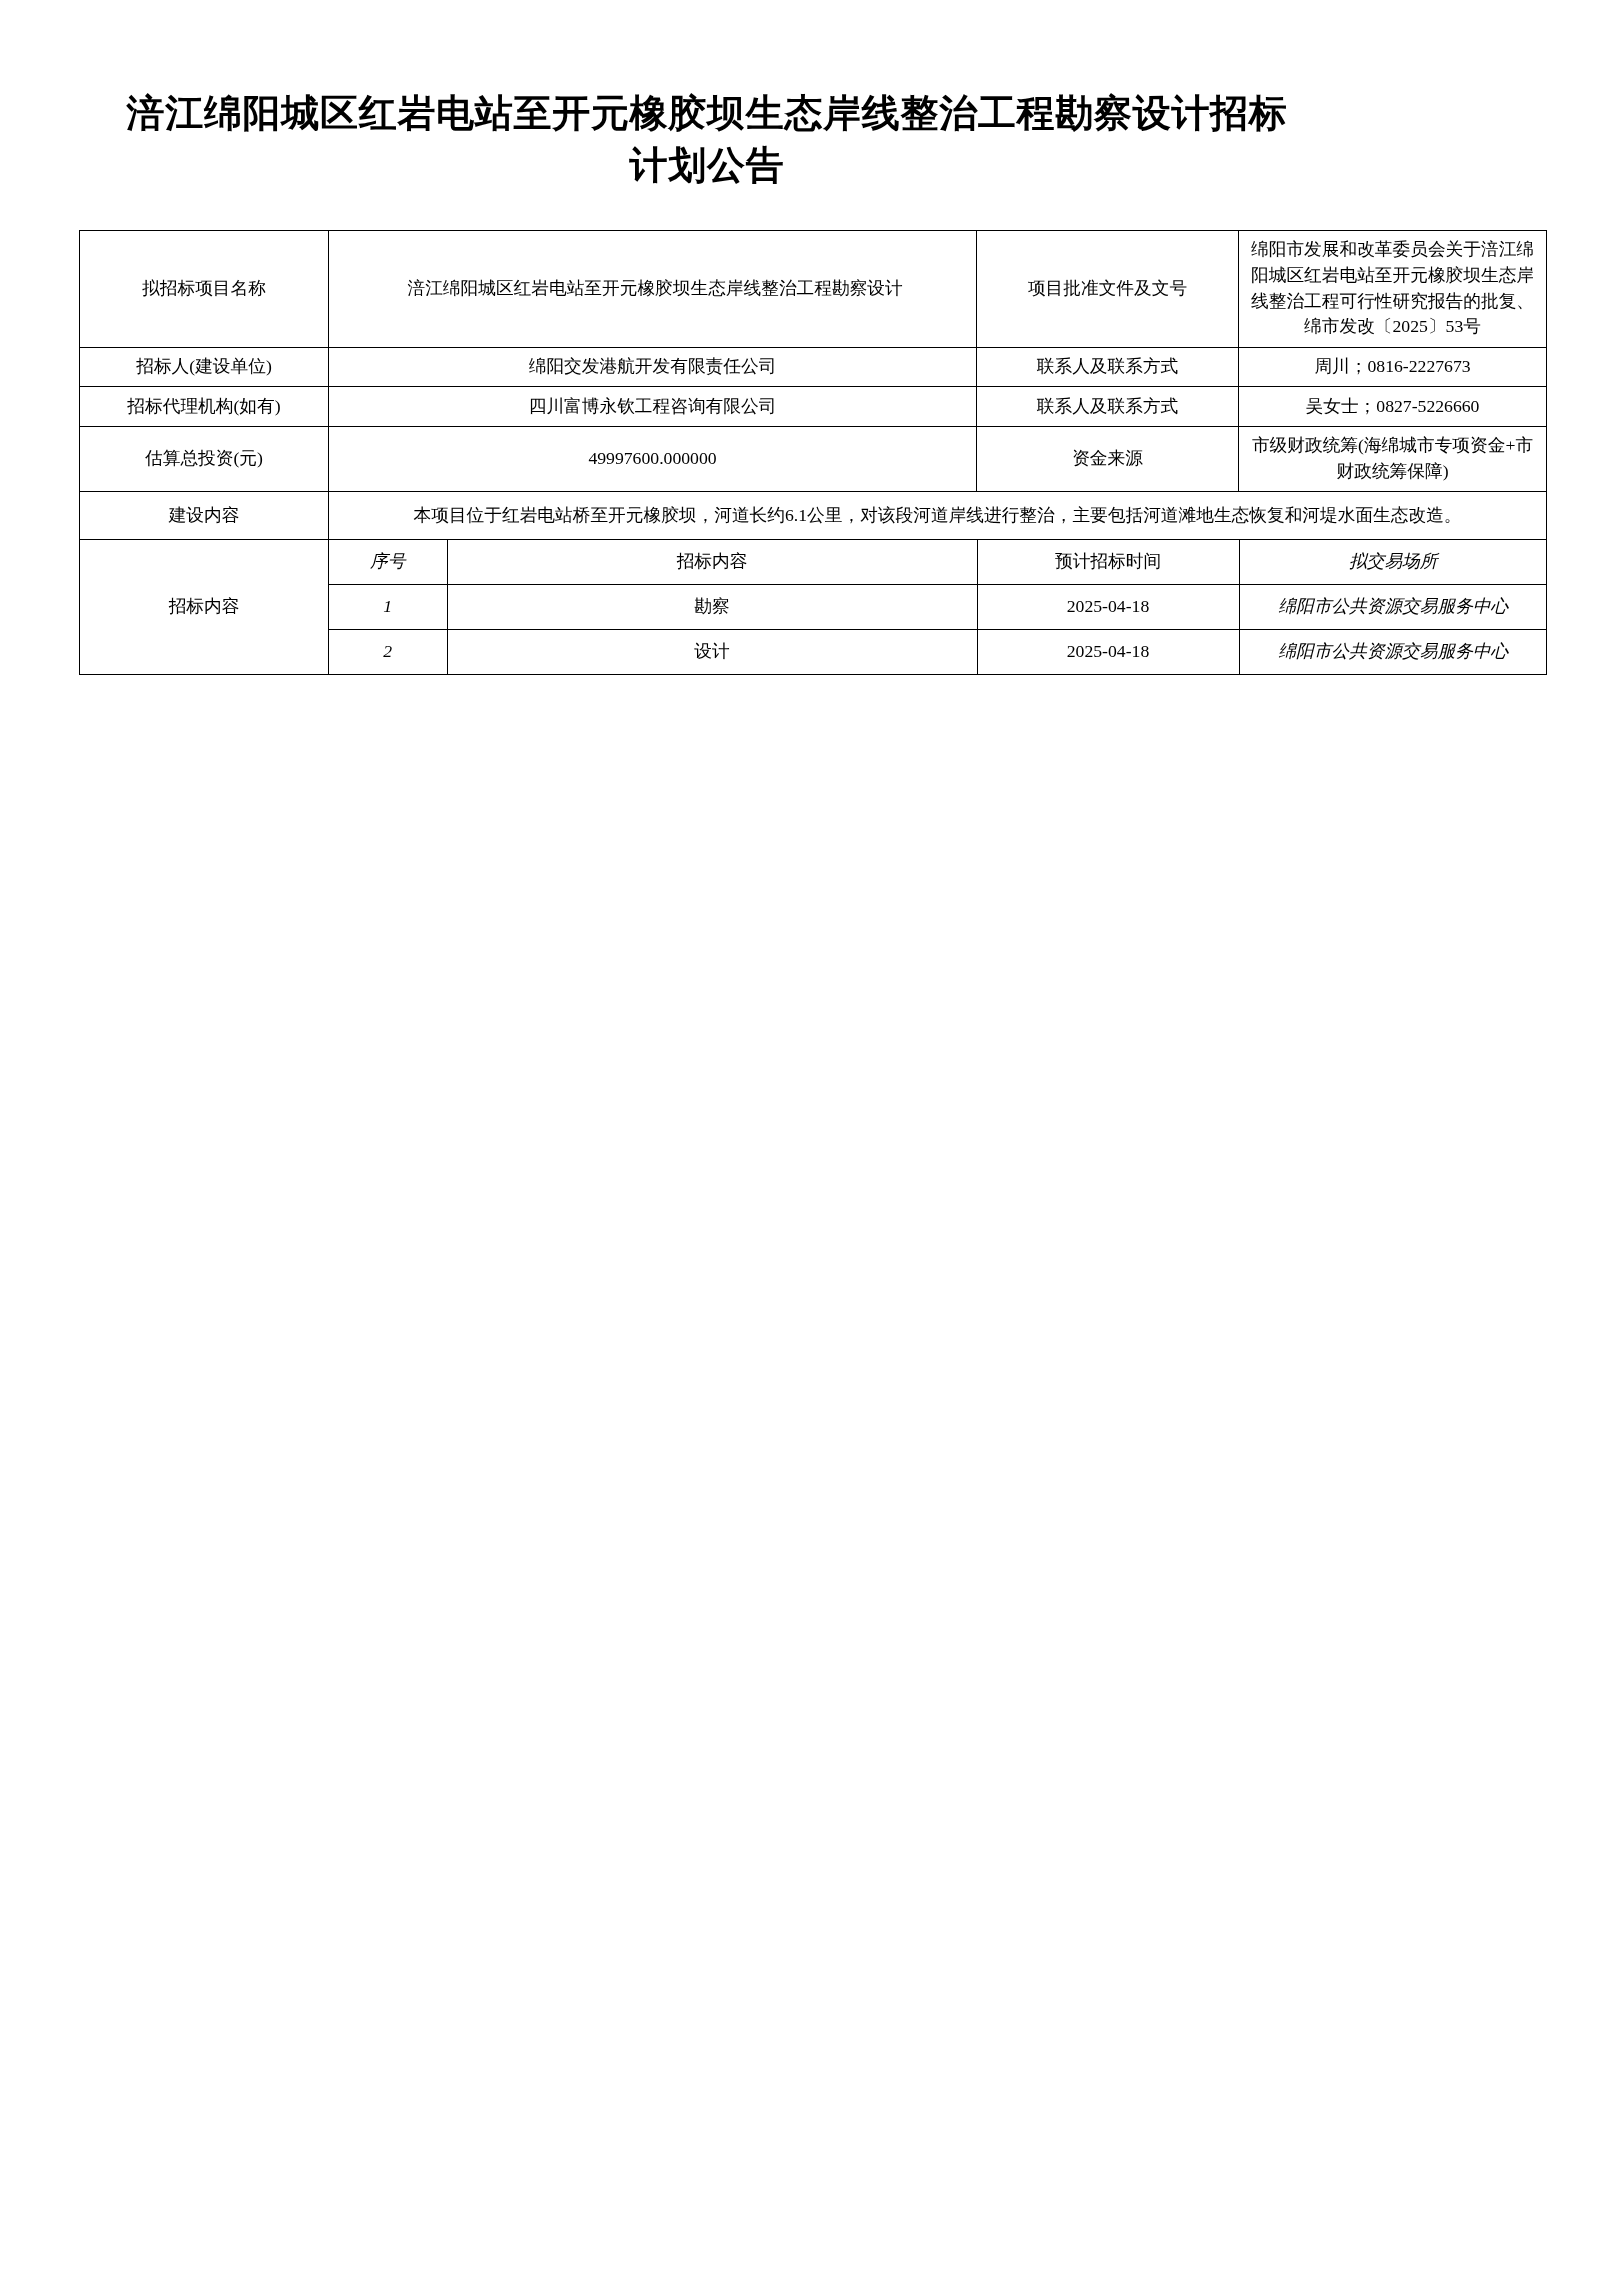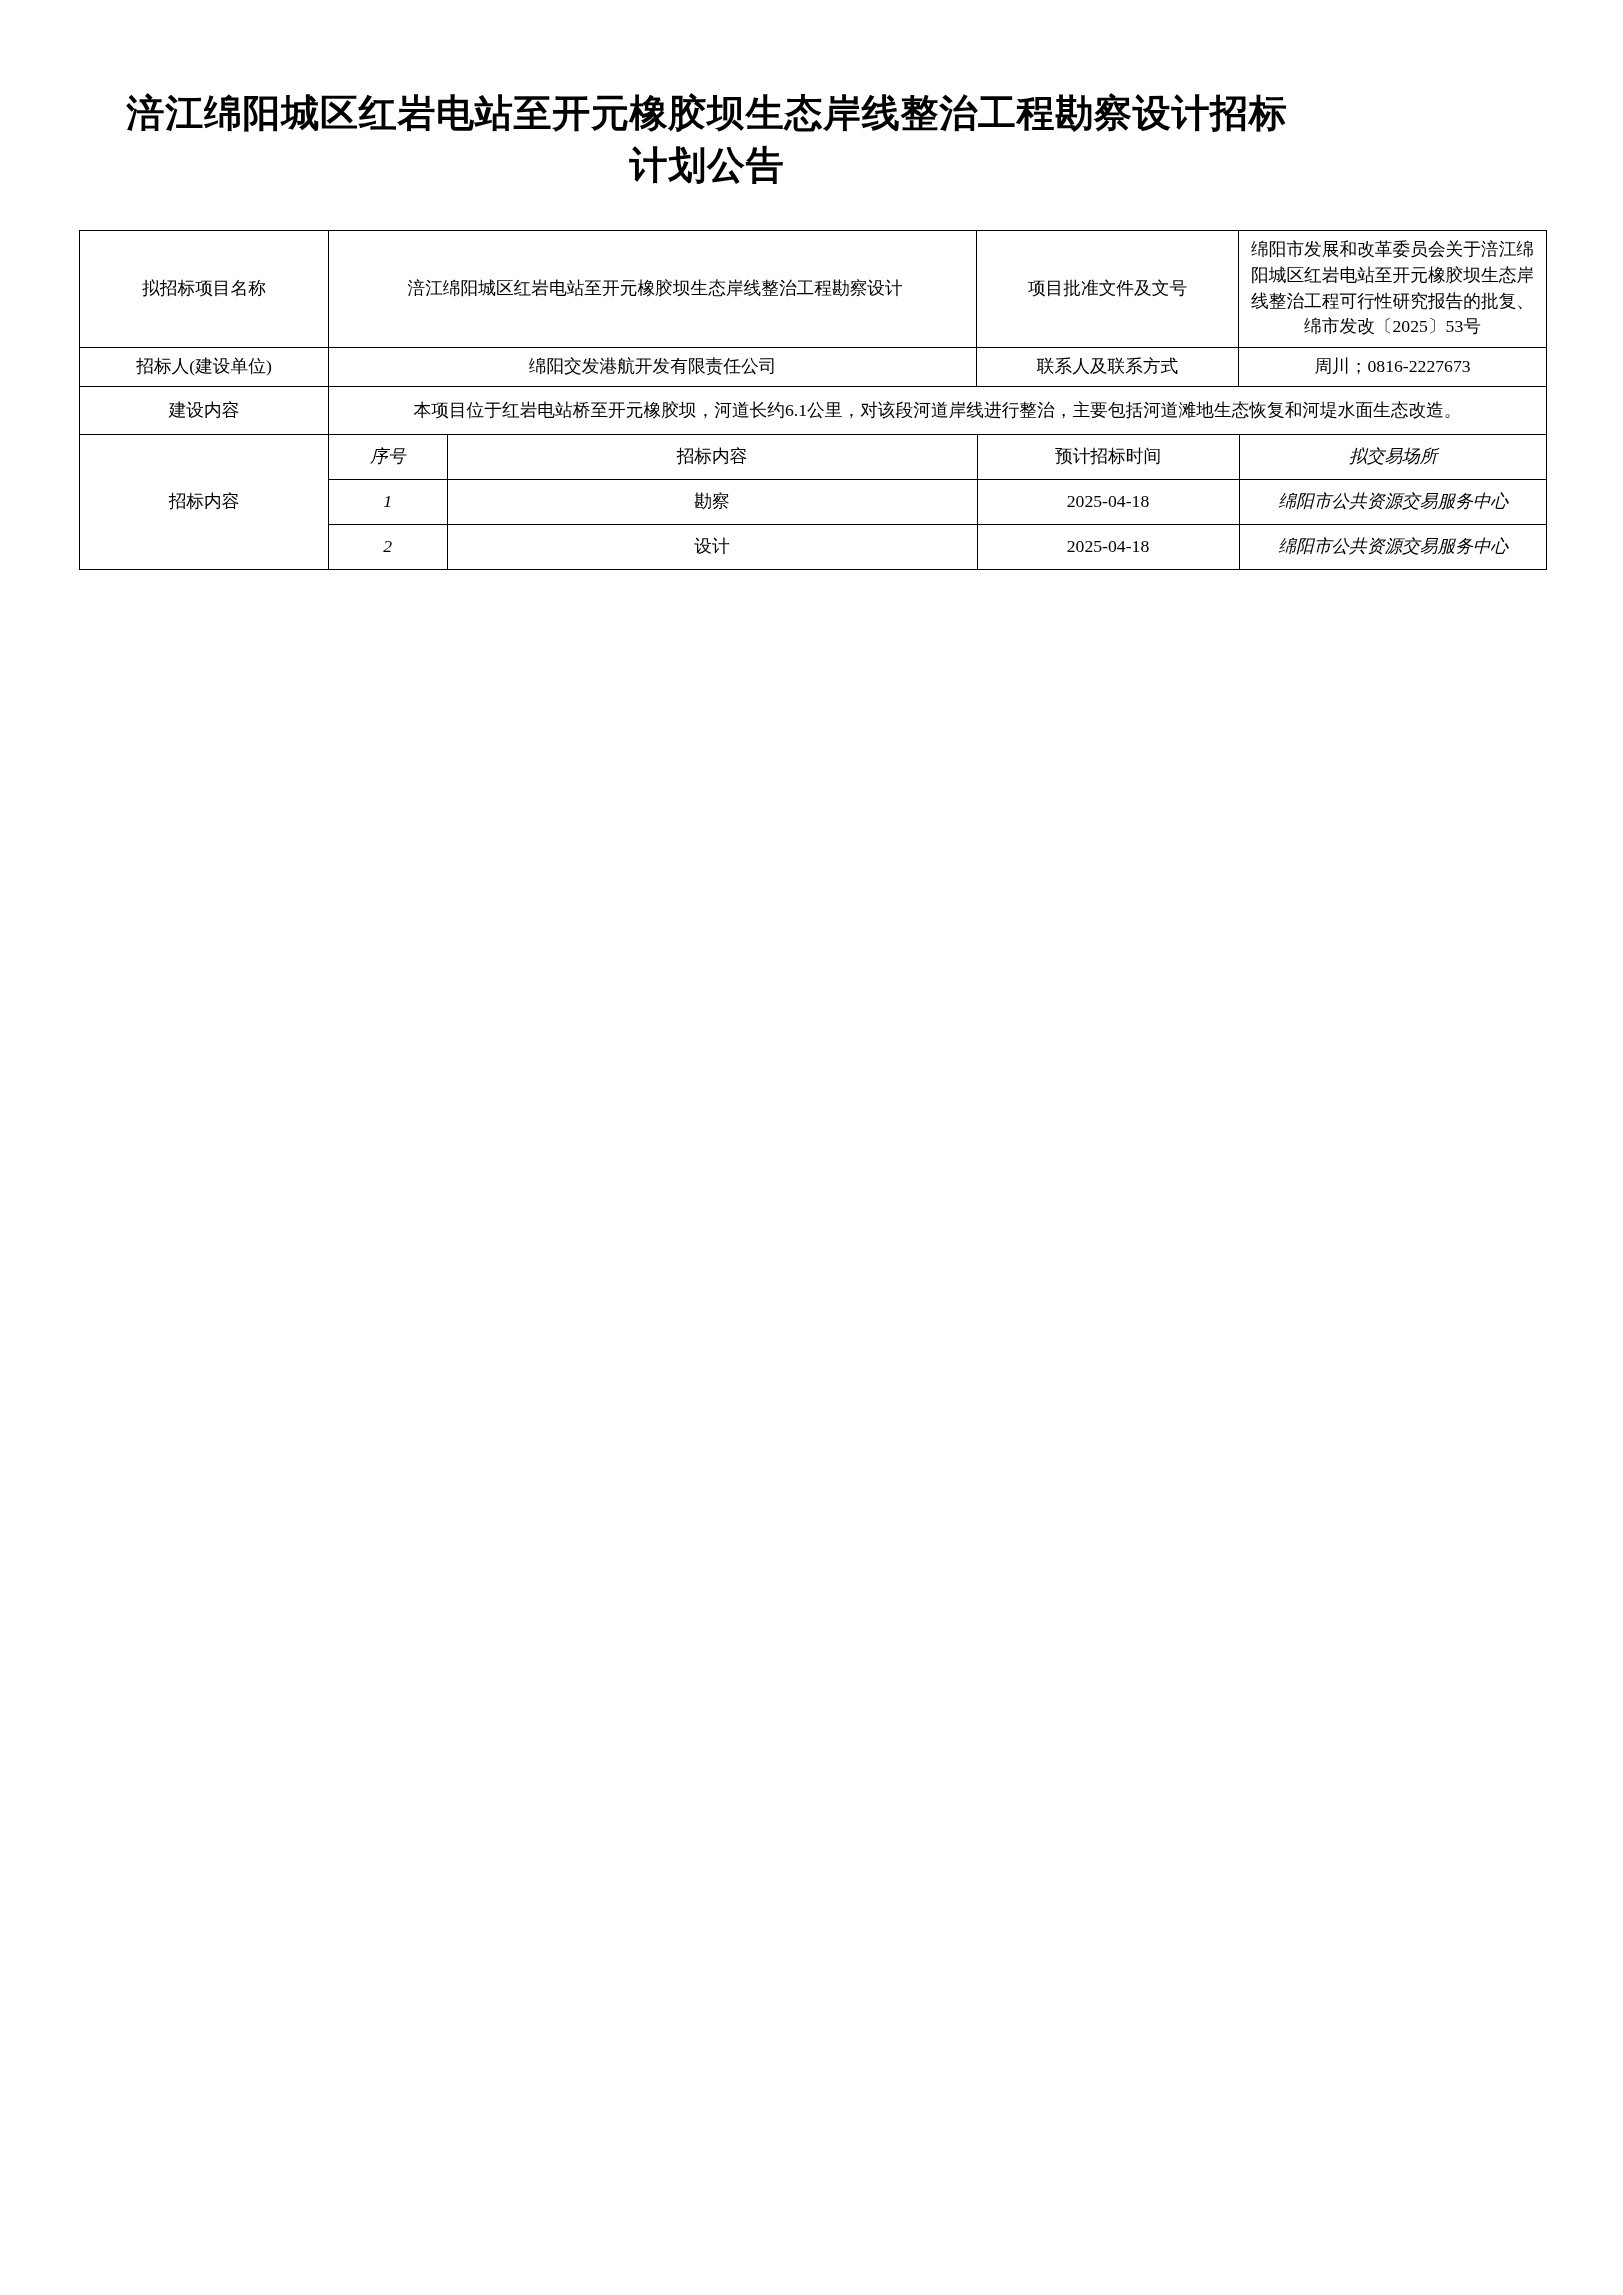--- a/index.html
+++ b/index.html
@@ -127,21 +127,33 @@
       <td class="approval-cell">绵阳市发展和改革委员会关于涪江绵阳城区红岩电站至开元橡胶坝生态岸线整治工程可行性研究报告的批复、绵市发改〔2025〕53号</td>
     </tr>
 
     <tr>
       <td class="label-cell">招标人(建设单位)</td>
       <td colspan="3" class="val-center">绵阳交发港航开发有限责任公司</td>
       <td class="label-cell">联系人及联系方式</td>
       <td class="val-center">周川；0816-2227673</td>
     </tr>
 
+    <tr>
+      <td class="label-cell">招标代理机构(如有)</td>
+      <td colspan="3" class="val-center">四川富博永钦工程咨询有限公司</td>
+      <td class="label-cell">联系人及联系方式</td>
+      <td class="val-center">吴女士；0827-5226660</td>
+    </tr>
 
+    <tr>
+      <td class="label-cell">估算总投资(元)</td>
+      <td colspan="3" class="val-center">49997600.000000</td>
+      <td class="label-cell">资金来源</td>
+      <td class="fund-cell">市级财政统筹(海绵城市专项资金+市财政统筹保障)</td>
+    </tr>
 
     <tr>
       <td class="label-cell">建设内容</td>
       <td colspan="5" class="content-desc">本项目位于红岩电站桥至开元橡胶坝，河道长约6.1公里，对该段河道岸线进行整治，主要包括河道滩地生态恢复和河堤水面生态改造。</td>
     </tr>
 
     <tr>
       <td class="label-cell">招标内容</td>
       <td colspan="5" class="nopad">
         <table class="inner">

